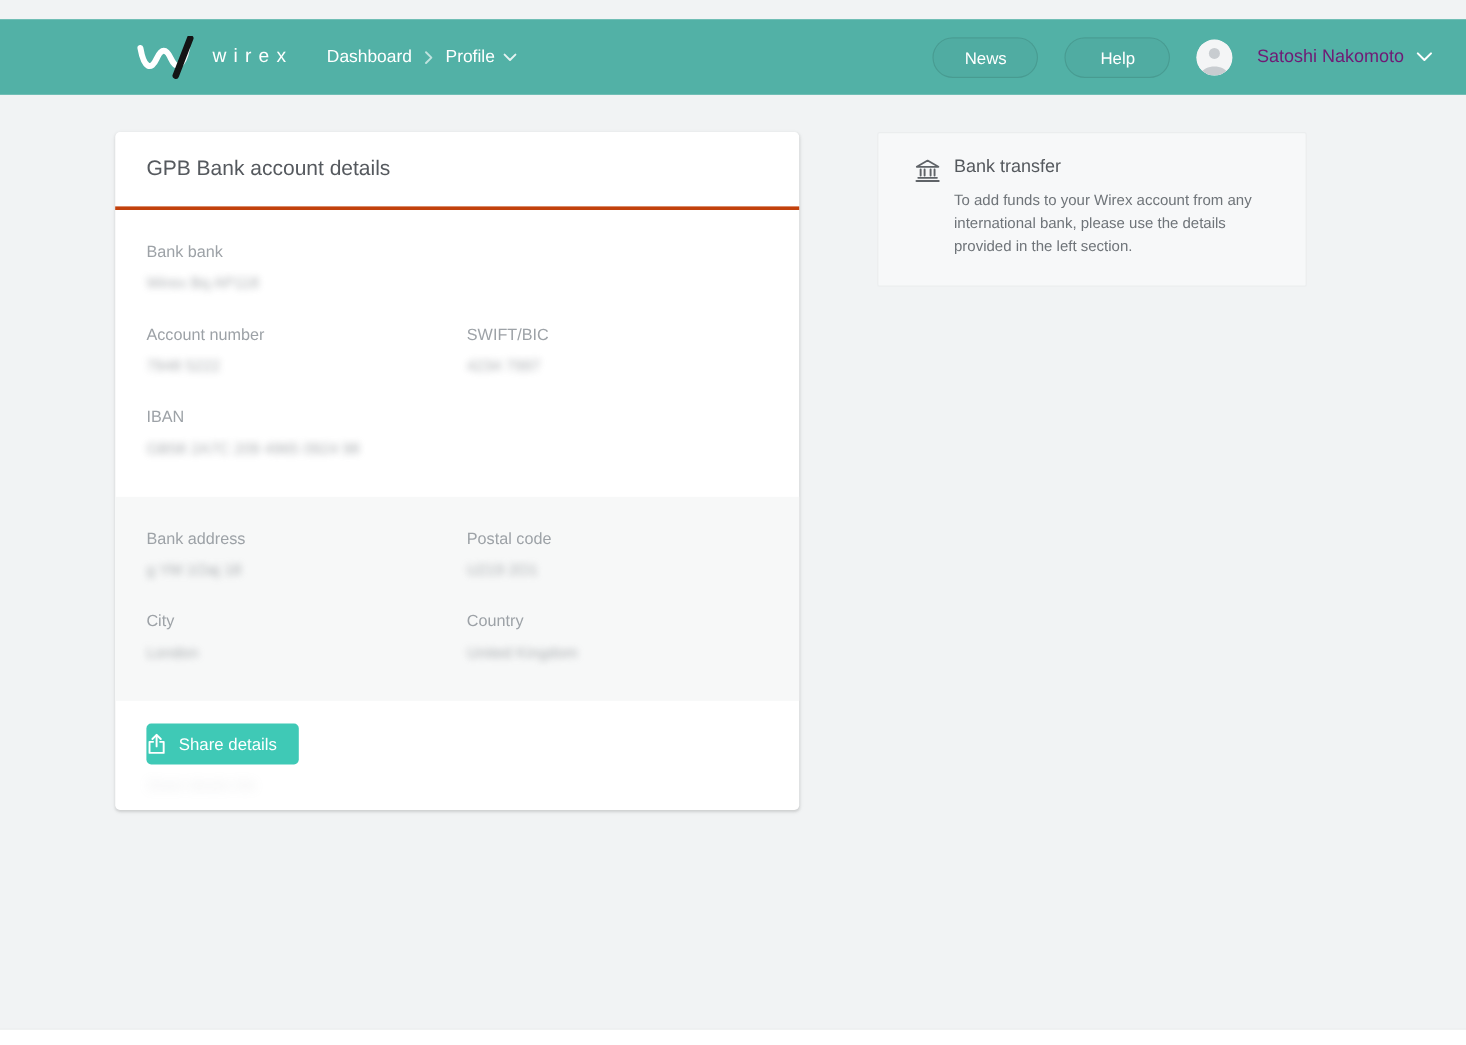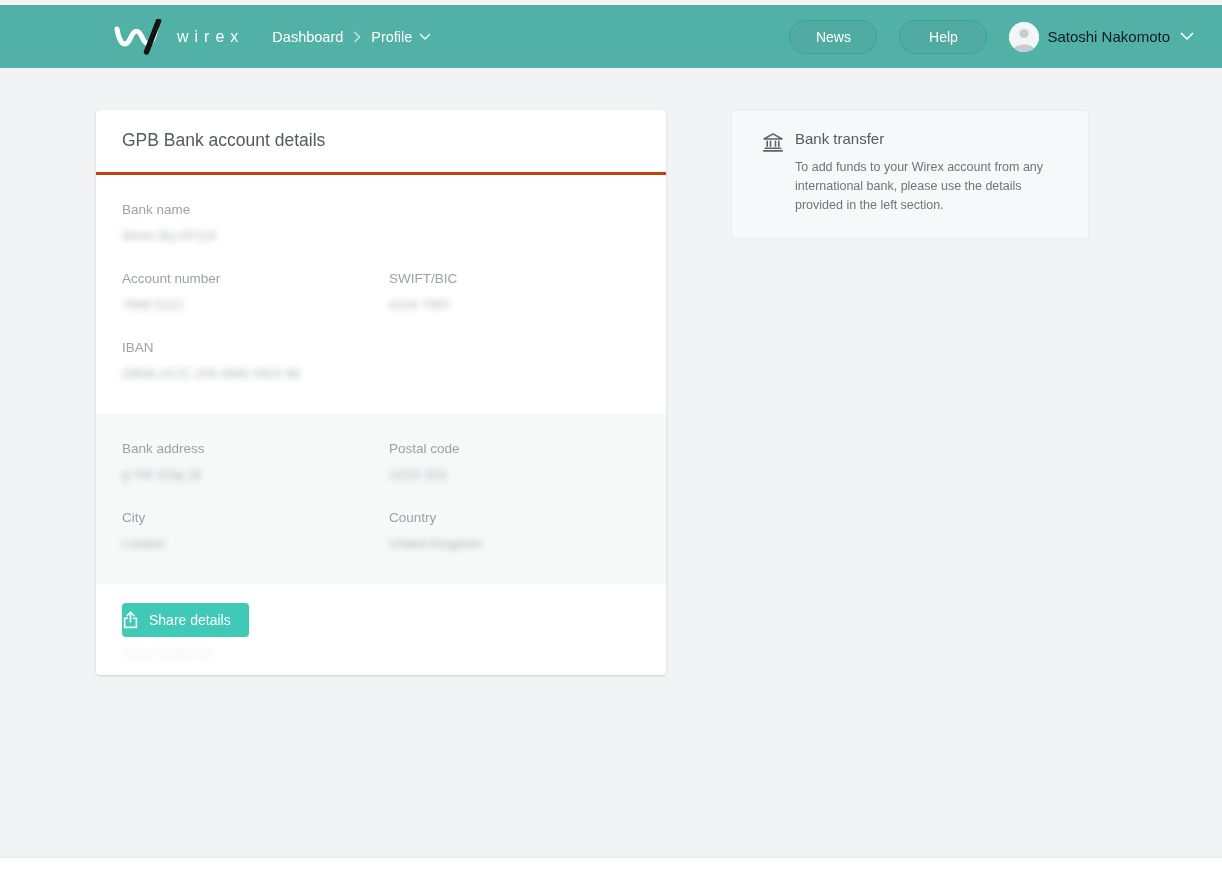--- a/index.html
+++ b/index.html
@@ -7,21 +7,21 @@
   body {
     font-family: "Liberation Sans", "DejaVu Sans", sans-serif;
     background: #f1f3f4;
     position: relative;
     overflow: hidden;
     color: #5f6368;
   }
 
   
   .header {
-    position: absolute; top: 5px; left: 0; right: 0; height: 63px;
+    position: absolute; top: 16px; left: 0; right: 0; height: 63px;
     background: #52b1a6;
     display: flex; align-items: center;
     padding: 0 28px 0 113px;
     color: #fff;
   }
   .brand { display: flex; align-items: center; cursor: pointer; }
   .brand svg { display: block; }
   .brand-word {
     color: #fff; font-size: 16px; letter-spacing: 6px;
     margin-left: 9px; font-weight: 400;
@@ -39,21 +39,21 @@
     color: #fff; font-size: 14px;
     display: flex; align-items: center; justify-content: center;
     cursor: pointer; padding: 16px 22px;
   }
   .pill-btn + .pill-btn { margin-left: 22px; }
   .user-menu { display: flex; align-items: center; margin-left: 22px; cursor: pointer; }
   .avatar {
     width: 30px; height: 30px; border-radius: 50%;
     background: #f4f5f6; overflow: hidden; flex: none;
   }
-  .user-name { color: #0f172a; font-size: 15px; margin-left: 8px; }
+  .user-name { color: #701a75; font-size: 15px; margin-left: 20px; }
   .user-caret { margin-left: 10px; display: flex; }
 
   
   .account-card {
     position: absolute; left: 96px; top: 110px; width: 570px;
     background: #fff; border-radius: 4px;
     box-shadow: 0 1px 2px rgba(0,0,0,.10), 0 1px 4px rgba(0,0,0,.06);
   }
   .card-title-row { padding: 20px 26px 21px; border-bottom: 3px solid #c2410c; }
   .card-title { font-size: 17.5px; color: #55595e; font-weight: 400; }
@@ -152,21 +152,21 @@
 </div>
 
 <div class="account-card">
   <div class="card-title-row">
     <div class="card-title">GPB Bank account details</div>
   </div>
 
   <div class="fields-section">
     <div class="field-grid">
       <div class="field col-span">
-        <div class="field-label">Bank name</div>
+        <div class="field-label">Bank bank</div>
         <div class="field-value">Wirex Bq AP118</div>
       </div>
       <div class="field">
         <div class="field-label">Account number</div>
         <div class="field-value">7948 5222</div>
       </div>
       <div class="field">
         <div class="field-label">SWIFT/BIC</div>
         <div class="field-value">4234 7997</div>
       </div>

